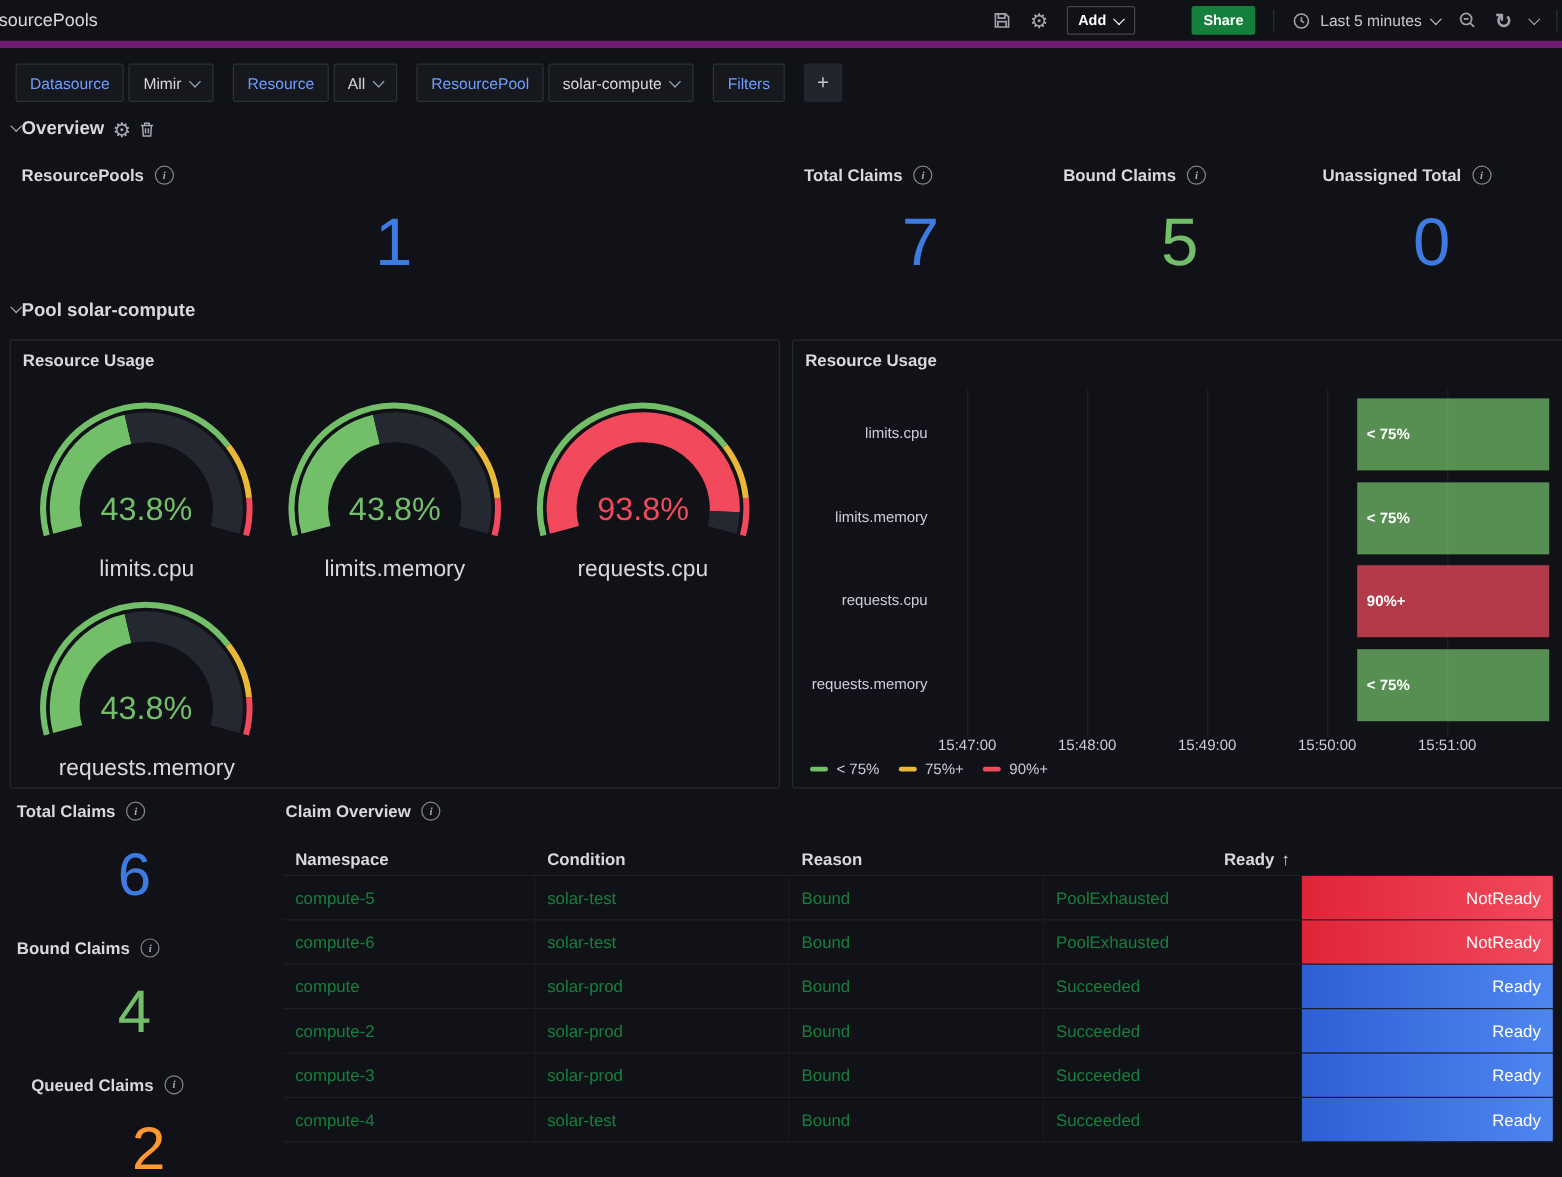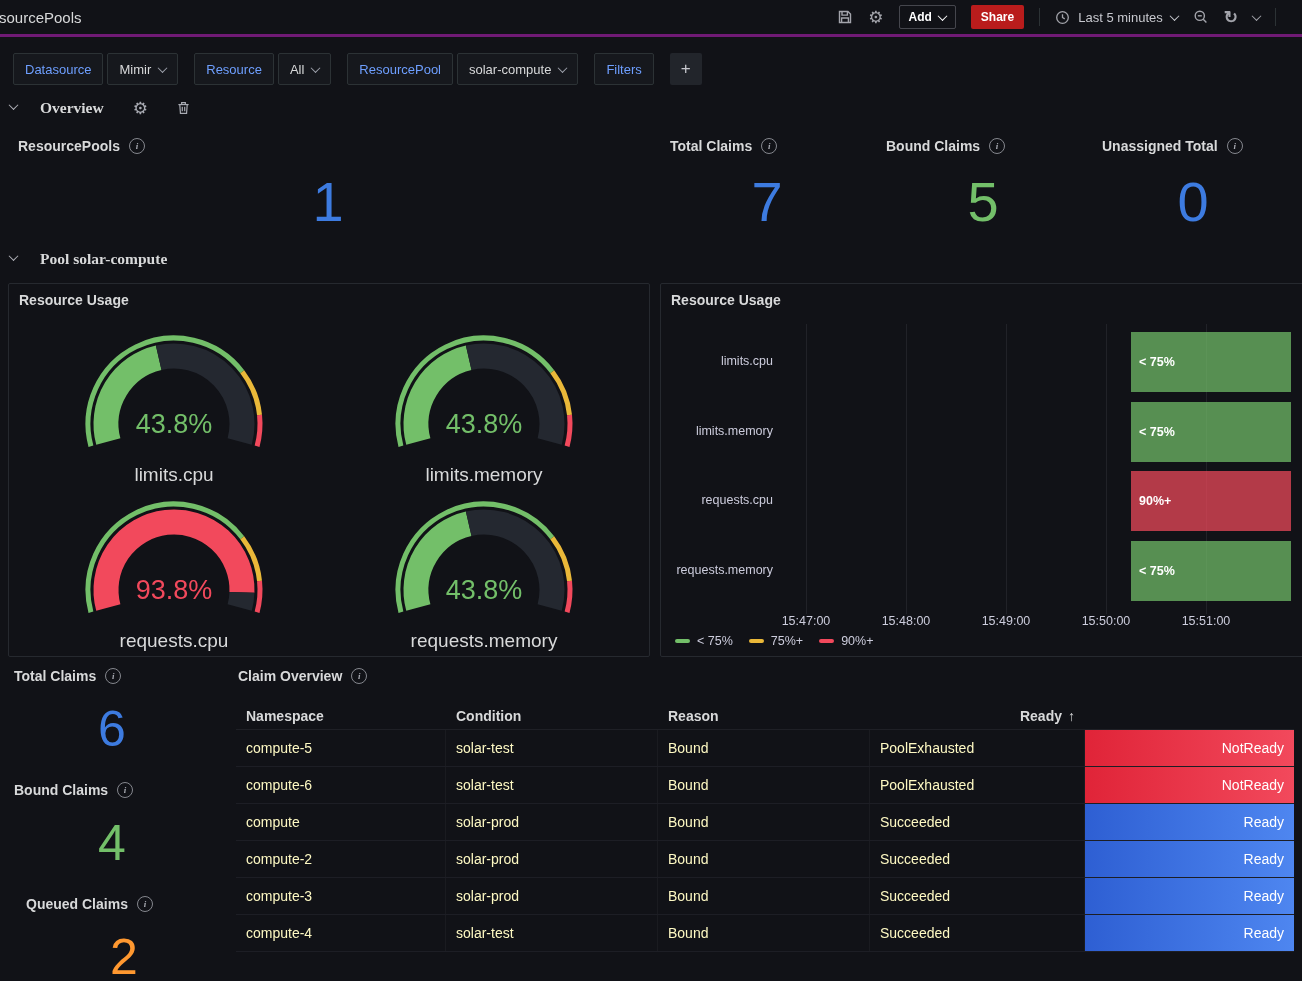--- a/index.html
+++ b/index.html
@@ -1,20 +1,20 @@
 <!DOCTYPE html>
 <html><head>
 <meta charset="utf-8">
 <style>
   html,body{margin:0;padding:0;background:#0e0f13;}
   .canvas{position:relative;width:1302px;height:981px;background:#111217;overflow:hidden;
           font-family:"Liberation Sans",sans-serif;color:#ccccdc;}
   
   .toolbar{position:absolute;top:0;left:0;right:0;height:34px;display:flex;align-items:center;
-           border-bottom:3px solid #701a75;padding-right:26px;}
+           border-bottom:6px solid #701a75;padding-right:4px;}
   .dash-title{font-size:15px;font-weight:500;color:#d8d9da;margin-left:-1px;white-space:nowrap;}
   .tb-right{margin-left:auto;display:flex;align-items:center;gap:15px;}
   .tb-icon{color:#a3a4ab;display:flex;align-items:center;cursor:pointer;}
   .icon-gear::before{content:"\2699";font-size:17px;line-height:1;}
   .icon-refresh::before{content:"\21BB";font-size:17px;font-weight:bold;line-height:1;}
   .btn-add{display:flex;align-items:center;gap:7px;border:1px solid rgba(204,204,220,.28);border-radius:2px;
            padding:4px 9px;font-size:12px;font-weight:600;color:#fff;cursor:pointer;}
   .btn-share{border-radius:2px;padding:5px 10px;font-size:12px;font-weight:600;color:#fff;cursor:pointer;}
   .vsep{width:1px;height:18px;background:#2c3235;}
   .time-picker{display:flex;align-items:center;gap:8px;color:#c7c8ce;font-size:13px;font-weight:500;cursor:pointer;}
@@ -24,59 +24,59 @@
   .filter-row{position:absolute;top:53px;left:13px;display:flex;align-items:center;gap:16px;}
   .fgroup{display:flex;gap:4px;}
   .fbox{height:30px;display:flex;align-items:center;gap:8px;padding:0 11px;border:1px solid #2c3235;
         border-radius:2px;background:#16181d;font-size:13px;font-weight:500;cursor:pointer;}
   .flabel{color:#6e9fff;}
   .fvalue{color:#d8d9da;}
   .fvalue .chev{color:#9da1ab;}
   .fplus{width:32px;height:32px;border-radius:2px;background:#22252b;border:none;color:#c7c8ce;
          display:flex;align-items:center;justify-content:center;font-size:17px;cursor:pointer;}
   
-  .section-hdr{position:absolute;display:flex;align-items:center;gap:23px;cursor:pointer;font-family:Liberation Serif, serif;}
+  .section-hdr{position:absolute;display:flex;align-items:center;gap:1px;cursor:pointer;}
   .section-hdr .chev{color:#b0b1b8;margin-top:-3px;}
   .section-title{font-size:15.5px;font-weight:600;color:#d8d9da;}
   .sec-icon{color:#a9abb3;display:flex;align-items:center;cursor:pointer;margin-left:6px;}
   
   .panel{position:absolute;background:#111217;}
   .framed{border:1px solid #26292f;border-radius:2px;}
   .panel-title-row{display:flex;align-items:flex-end;gap:9px;padding:8px 10px;}
   .panel-title{font-size:14px;font-weight:600;color:#d8d9da;cursor:pointer;white-space:nowrap;}
   .info{width:14px;height:14px;border:1.3px solid #85878e;border-radius:50%;display:inline-flex;
         align-items:center;justify-content:center;flex:0 0 auto;cursor:pointer;}
   .info::before{content:"i";font-size:9px;font-style:italic;font-weight:600;color:#a9abb3;
                 font-family:"Liberation Serif",serif;}
   .stat-value{position:absolute;left:0;right:0;text-align:center;font-weight:500;line-height:1;}
   .stat-top .stat-value{top:44px;font-size:56px;}
   .stat-bot .stat-value{top:44px;font-size:50px;}
   
   .gauge-grid{position:absolute;left:10px;right:10px;top:36px;bottom:4px;display:grid;
-              grid-template-columns:1fr 1fr;grid-template-rows:1fr 1fr;}
+              grid-template-columns:1fr 1fr 1fr;grid-template-rows:1fr 1fr;}
   .gauge-cell{display:flex;flex-direction:column;align-items:center;justify-content:center;}
   .gauge-label{font-size:19px;color:#d8d9da;margin-top:-2px;}
   
   .tl-wrap{position:absolute;inset:0;}
   .tl-rowlabel{position:absolute;width:112px;text-align:right;font-size:12.5px;color:#ccccdc;}
   .tl-grid{position:absolute;top:40px;height:290px;width:1px;background:rgba(204,204,220,.09);}
   .tl-bar{position:absolute;display:flex;align-items:center;padding-left:8px;box-sizing:border-box;
           font-size:12.5px;font-weight:600;color:#fff;}
   .tl-tick{position:absolute;top:330px;width:84px;text-align:center;font-size:12.5px;color:#ccccdc;}
   .tl-legend{position:absolute;left:14px;top:350px;display:flex;gap:16px;align-items:center;}
   .leg-item{display:flex;align-items:center;gap:7px;font-size:12.5px;color:#ccccdc;cursor:pointer;}
   .leg-swatch{width:15px;height:4px;border-radius:2px;}
   
   .tbl{position:absolute;left:8px;right:8px;top:42px;}
   .tr{display:grid;grid-template-columns:210px 212px 212px 215px 209px;}
   .tr.head{height:27px;border-bottom:1px solid rgba(204,204,220,.08);}
   .th{display:flex;align-items:center;padding:0 10px;font-size:14px;font-weight:600;color:#d8d9da;cursor:pointer;}
   .th.right{justify-content:flex-end;gap:6px;}
   .tr.body{height:36px;border-bottom:1px solid rgba(204,204,220,.07);}
-  .td{display:flex;align-items:center;padding:0 10px;font-size:14px;color:#fef9c3;
+  .td{display:flex;align-items:center;padding:0 10px;font-size:14px;color:#15803d;
       border-right:1px solid rgba(204,204,220,.05);overflow:hidden;white-space:nowrap;}
   .td.ready{justify-content:flex-end;color:#fff;border-right:none;}
   svg{display:block;}
 </style>
 </head>
 <body>
 
 <div class="canvas">
 
   <div class="toolbar">
@@ -87,21 +87,21 @@
           <path d="M2.5 2.5h8.4l2.6 2.6v8.4h-11z"></path>
             <path d="M5 2.7v3.4h5.4V2.7"></path>
             <path d="M4.6 13.3V9h6.8v4.3"></path>
         </svg>
       </span>
       <span class="tb-icon icon-gear"></span>
       <span class="btn-add">
         <span>Add</span>
         <span class="chev"></span>
       </span>
-      <span class="btn-share" id="share-btn" style="background: #b91c1c;">Share</span>
+      <span class="btn-share" id="share-btn" style="background: #15803d; margin-left: 32px;">Share</span>
       <span class="vsep"></span>
       <span class="time-picker">
         <svg width="15" height="15" viewBox="0 0 16 16" fill="none" stroke="#a3a4ab" stroke-width="1.4">
           <circle cx="8" cy="8" r="6.2"></circle>
             <path d="M8 4.6V8l2.4 1.5"></path>
         </svg>
         <span>Last 5 minutes</span>
         <span class="chev"></span>
       </span>
       <span class="tb-icon">

